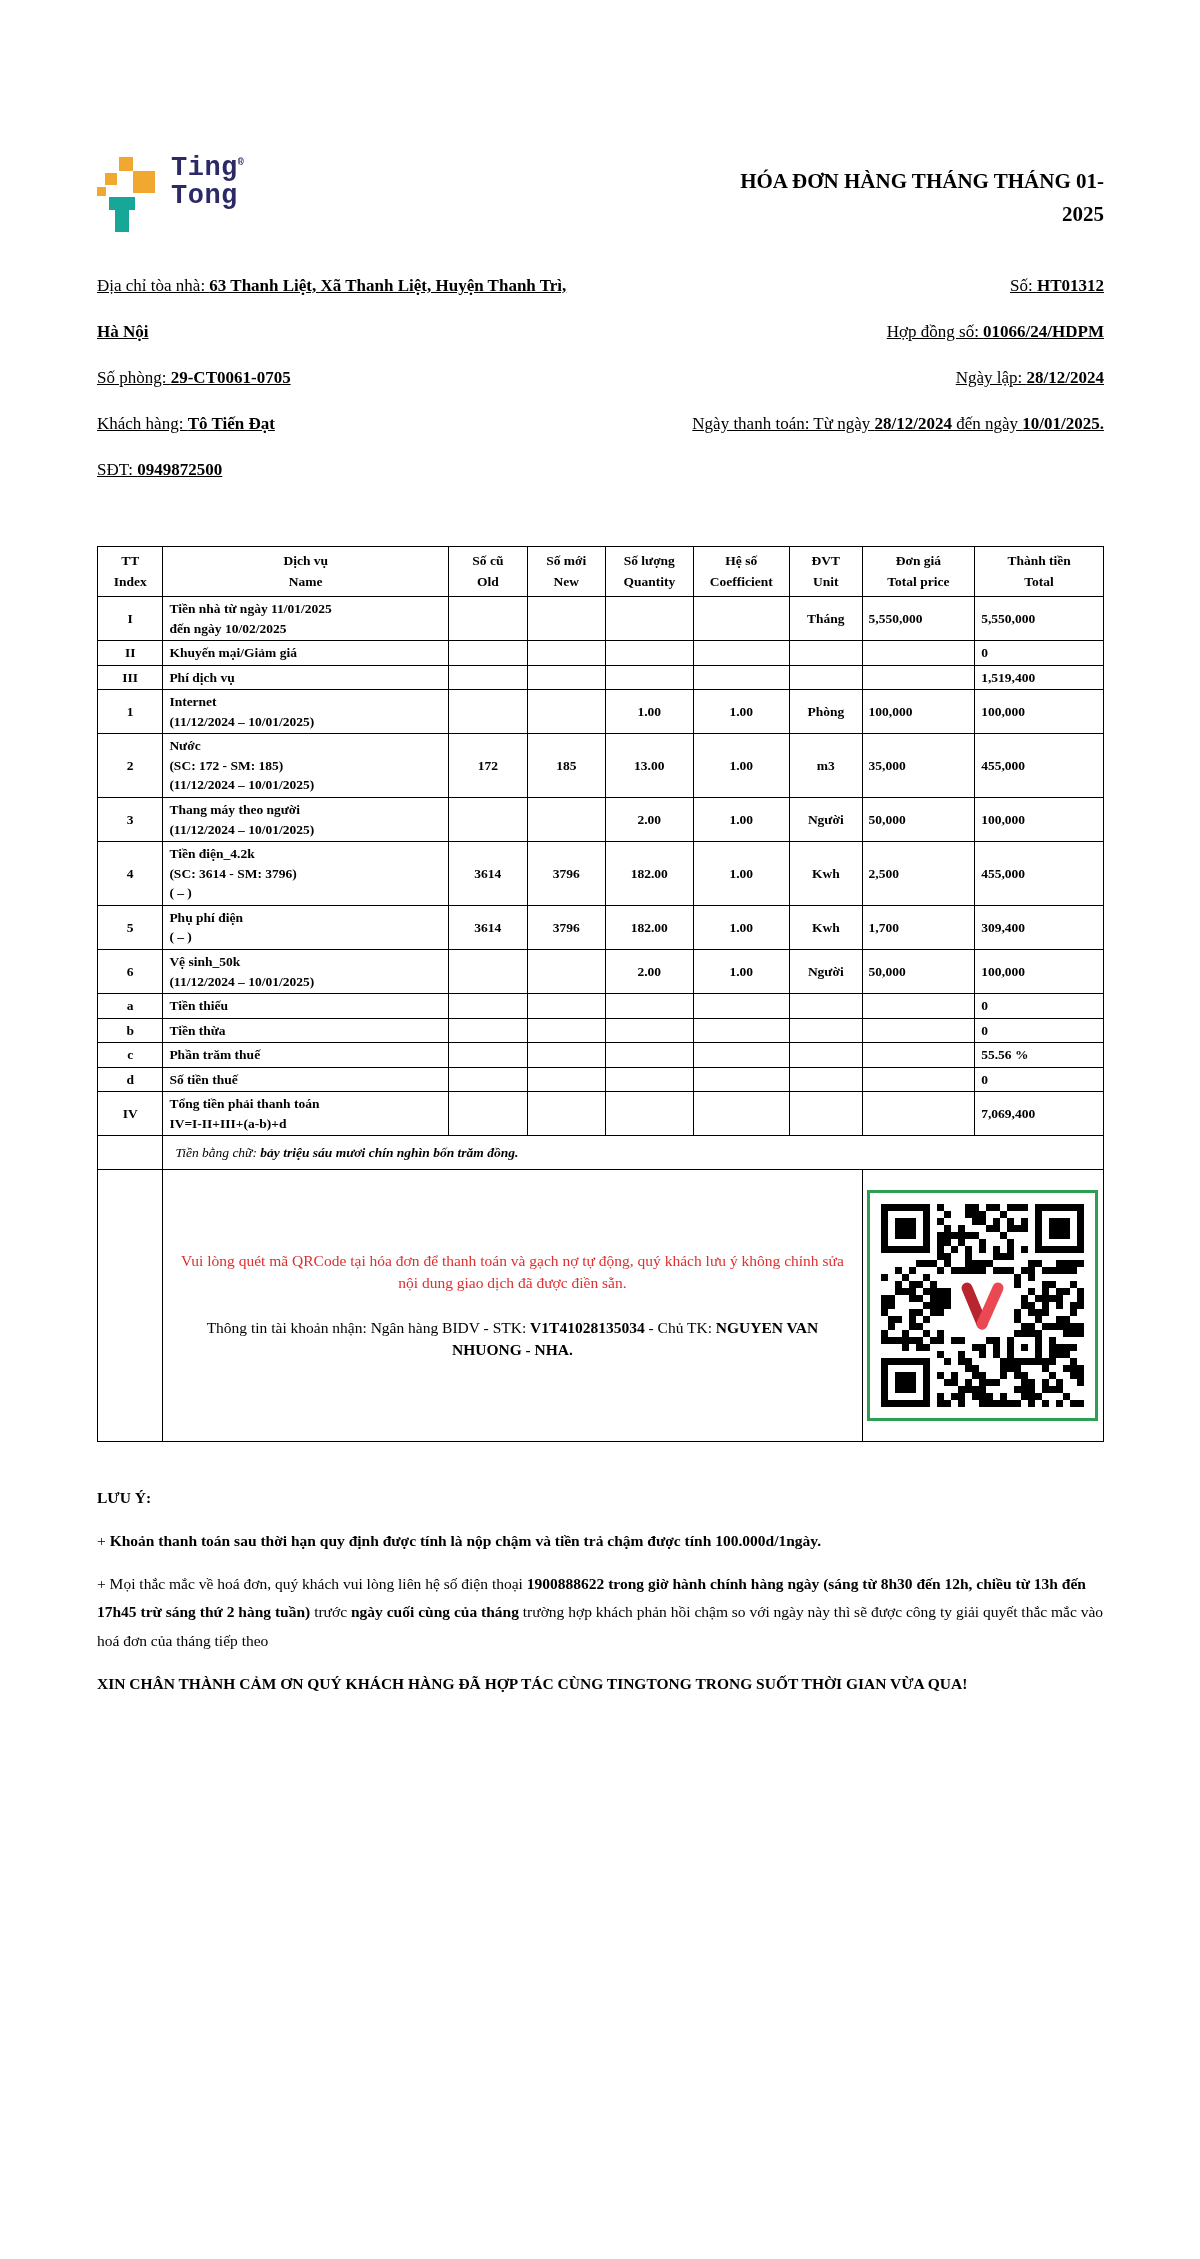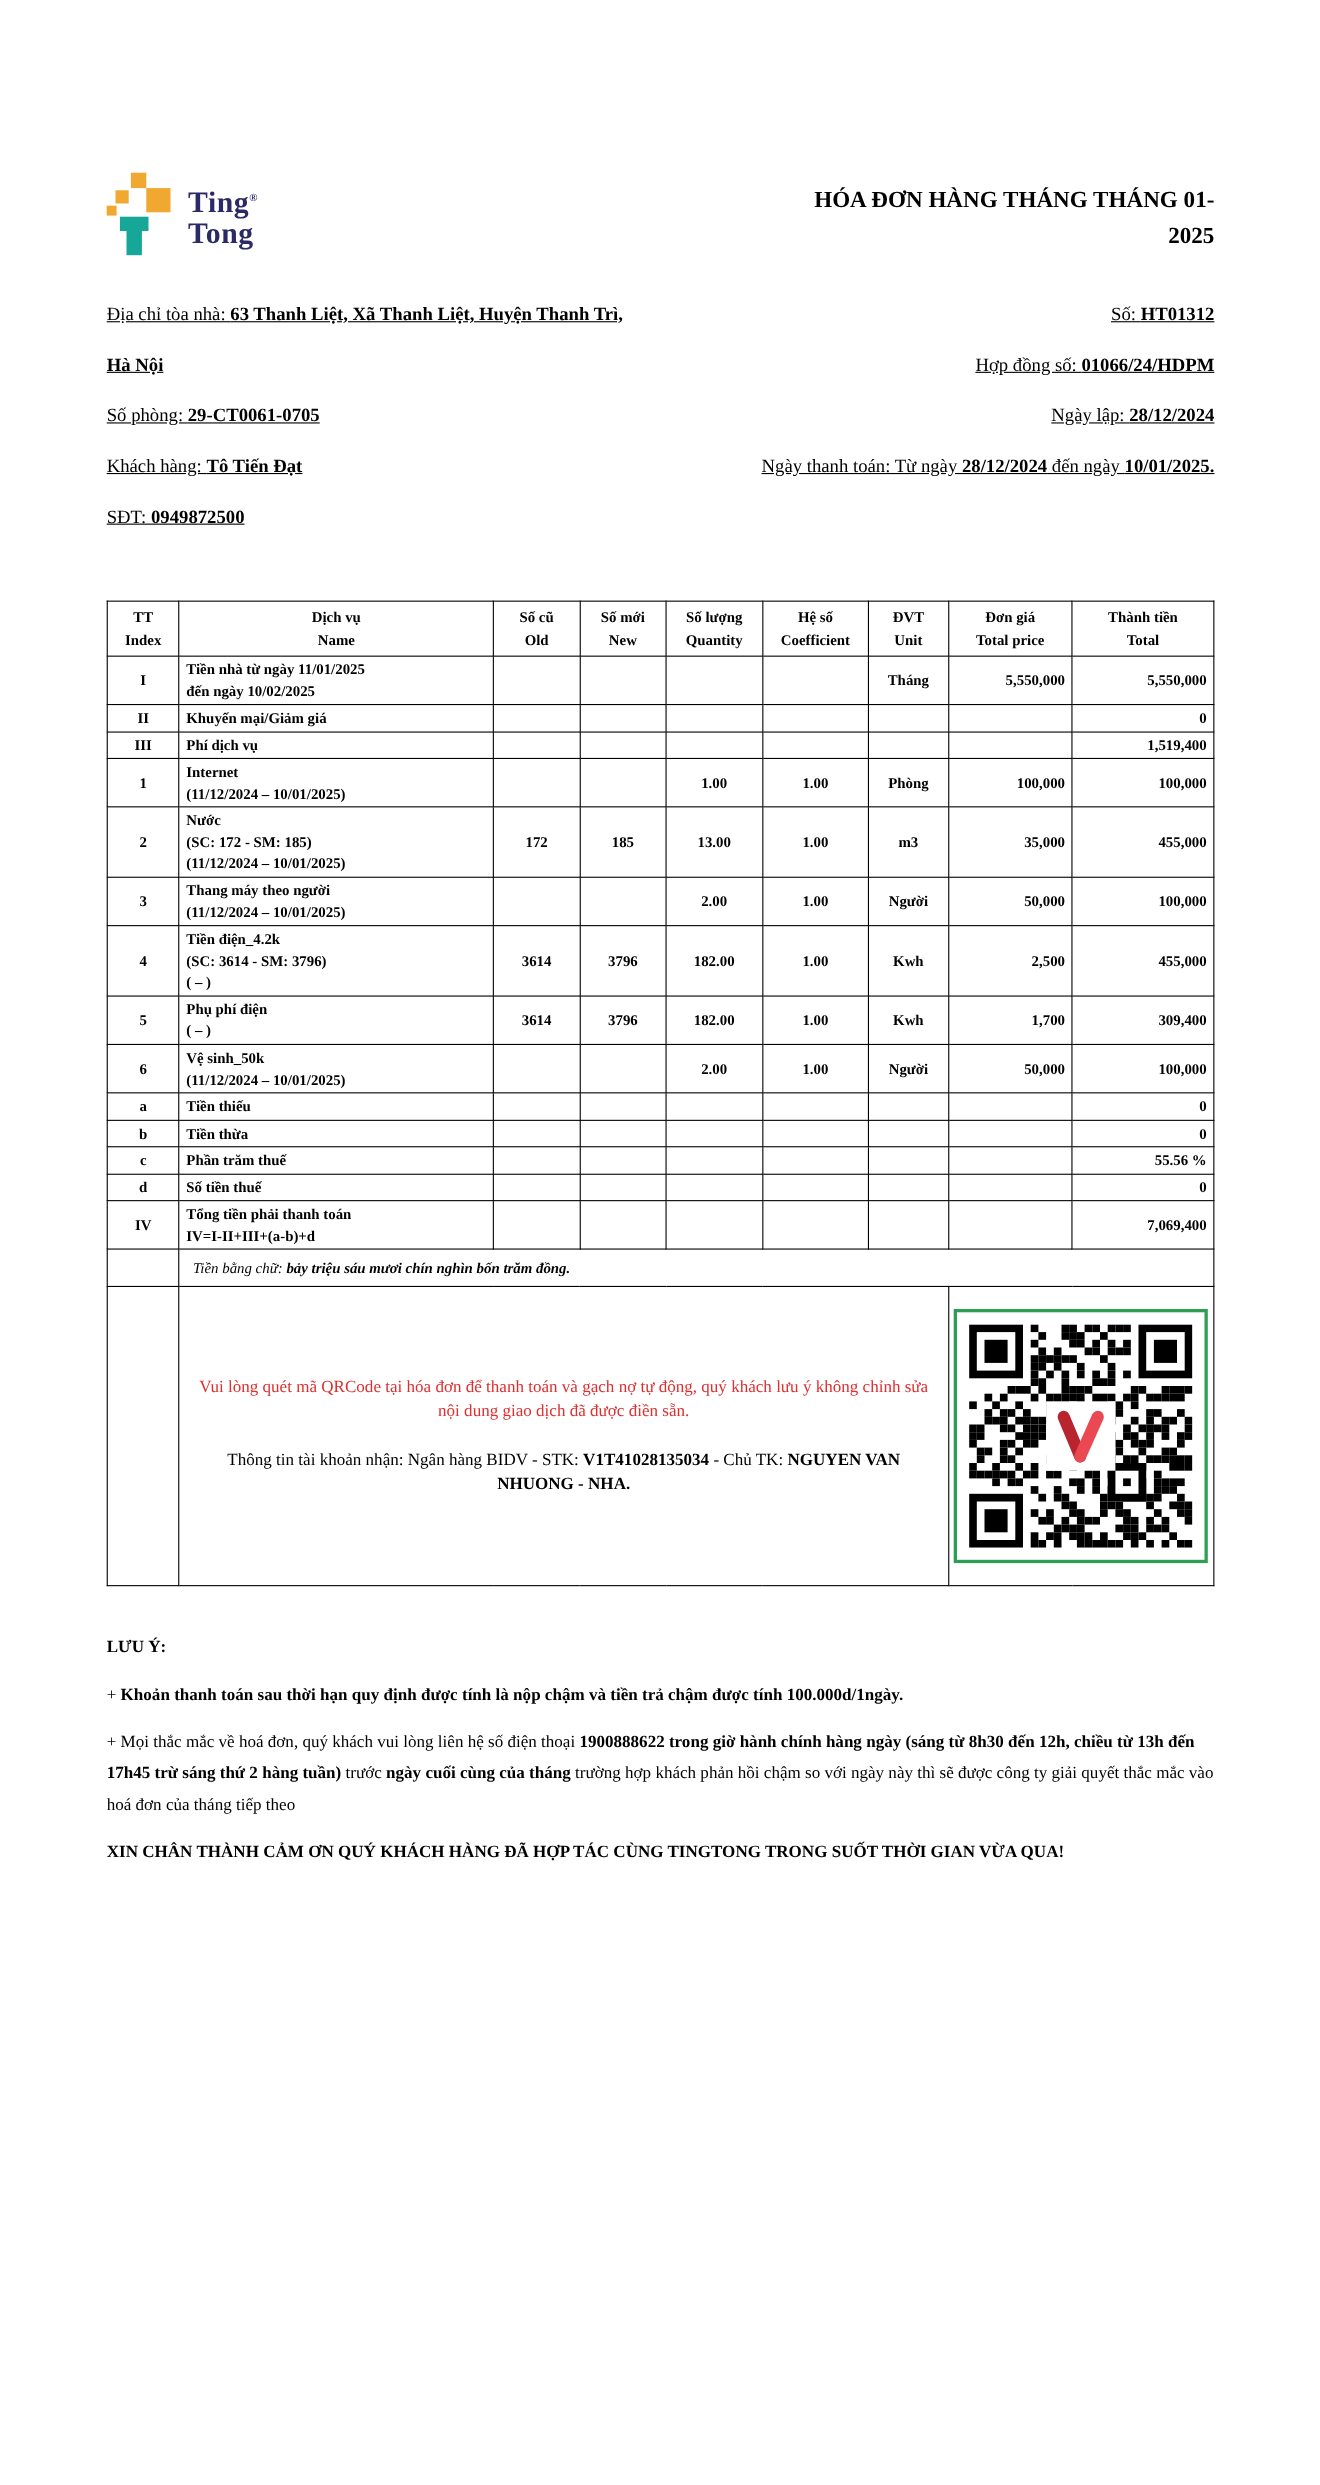--- a/index.html
+++ b/index.html
@@ -17,40 +17,40 @@
   .header-row { display:flex; justify-content:space-between; align-items:flex-start; }
   .brand { display:flex; gap:12px; }
   .brand-icon { position:relative; width:62px; height:78px; flex:0 0 auto; }
   .brand-icon span { position:absolute; display:block; }
   .px-y1 { left:22px; top:2px;  width:14px; height:14px; background:var(--yellow); }
   .px-y2 { left:8px;  top:18px; width:12px; height:12px; background:var(--yellow); }
   .px-y3 { left:0;    top:32px; width:9px;  height:9px;  background:var(--yellow); }
   .px-y4 { left:36px; top:16px; width:22px; height:22px; background:var(--yellow); }
   .px-t1 { left:12px; top:42px; width:26px; height:13px; background:var(--teal); }
   .px-t2 { left:18px; top:55px; width:14px; height:22px; background:var(--teal); }
-  .wordmark { font-family:Liberation Serif, serif; font-weight:bold;
-              color:var(--navy); font-size:27px; line-height:1.02; letter-spacing:.5px; margin-top:16px; }
+  .wordmark { font-family:Liberation Mono, monospace; font-weight:bold;
+              color:var(--navy); font-size:27px; line-height:1.02; letter-spacing:.5px; }
   .reg { font-size:10px; vertical-align:super; font-weight:bold; }
   .title { width:470px; text-align:right; font-weight:bold; font-size:21px; line-height:1.55; margin-top:10px; }
 
   
   .info { display:flex; justify-content:space-between; margin-top:30px; font-size:17px;text-decoration:underline; }
   .info-left  { width:470px; }
   .info-right { width:515px; text-align:right; }
   .info-row { line-height:2.7; }
   .b { font-weight:bold; }
   .i { font-style:italic; }
 
   
   table.inv { width:100%; border-collapse:collapse; margin-top:54px; font-size:13.5px; table-layout:fixed; }
   .inv th, .inv td { border:1.6px solid #000; padding:2px 6px; vertical-align:middle; }
   .inv th { font-weight:bold; text-align:center; line-height:1.5; padding:4px 3px; }
   .inv tbody td { font-weight:bold; line-height:1.45; }
   .c-center { text-align:center; }
-  .c-right  { text-align:right; }
+  .c-right  { }
   .name-cell { text-align:left; }
   .col-tt{width:6.5%} .col-name{width:28.4%} .col-old{width:7.8%} .col-new{width:7.8%}
   .col-qty{width:8.7%} .col-coef{width:9.6%} .col-unit{width:7.2%} .col-price{width:11.2%} .col-total{width:12.8%}
 
   .words-row td { height:34px; }
   .words-cell { font-weight:normal !important; text-align:left; padding-left:12px !important; }
 
   .qr-row td { height:272px; }
   .qr-text-cell { font-weight:normal !important; text-align:center; font-size:15.5px; line-height:1.55;
                   padding:14px 14px 14px 14px !important; vertical-align:middle; }

